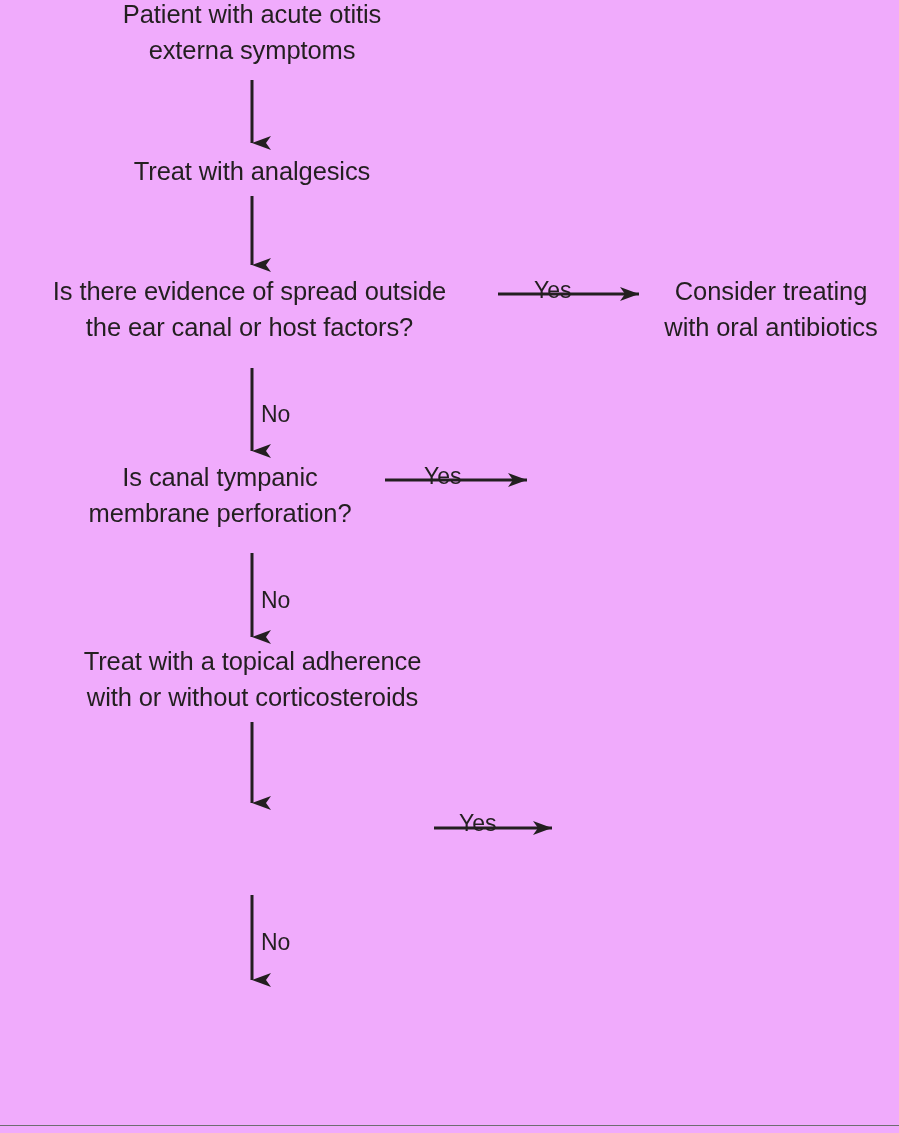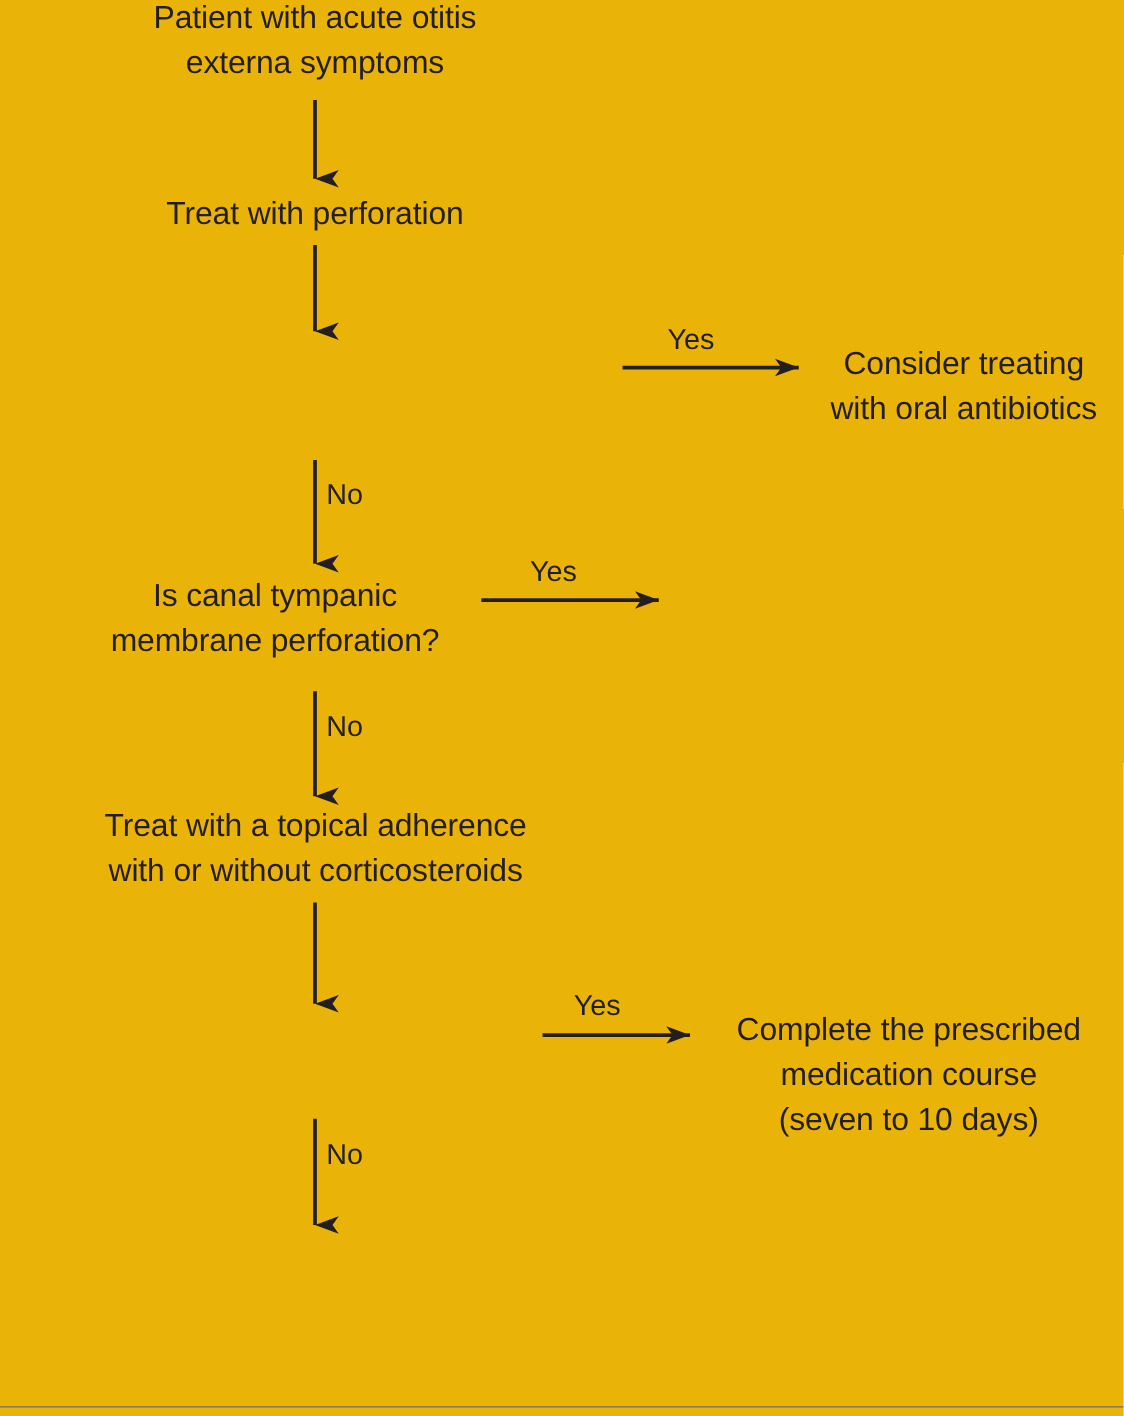--- a/index.html
+++ b/index.html
@@ -10,38 +10,39 @@
   }
   body {
     font-family: "Liberation Sans", "DejaVu Sans", sans-serif;
     color: #231f20;
   }
   #flowchart {
     position: relative;
     width: 899px;
     height: 1133px;
     overflow: hidden;
-    background: #eab308;
+    background: #f0abfc;
   }
   .node {
     position: absolute;
     font-size: 25.5px;
     line-height: 36px;
     color: #231f20;
     white-space: pre-line;
     letter-spacing: -0.1px;
   }
   .node.center { text-align: center; }
 
   .branch-label {
     position: absolute;
     font-size: 23px;
     line-height: 26px;
     color: #231f20;
     white-space: nowrap;
+    margin-top: 19px;
   }
 
   .svg-layer {
     position: absolute;
     left: 0;
     top: 0;
     width: 899px;
     height: 1133px;
     pointer-events: none;
   }
@@ -84,37 +85,36 @@
     <line x1="252" y1="722" x2="252" y2="803" stroke="#231f20" stroke-width="3" marker-end="url(#arrowDown)"></line>
 
     <line x1="434" y1="828" x2="552" y2="828" stroke="#231f20" stroke-width="3" marker-end="url(#arrowRight)"></line>
 
     <line x1="252" y1="895" x2="252" y2="980" stroke="#231f20" stroke-width="3" marker-end="url(#arrowDown)"></line>
   </svg>
 
   <div class="node center" style="left:34px; top:-4px; width:436px;">Patient with acute otitis
 externa symptoms</div>
 
-  <div class="node center" style="left:34px; top:153px; width:436px;">Treat with perforation</div>
+  <div class="node center" style="left:34px; top:153px; width:436px;">Treat with analgesics</div>
 
+  <div class="node center" style="left:6px; top:273px; width:487px;">Is there evidence of spread outside
+the ear canal or host factors?</div>
 
   <div class="node center" style="left:640px; top:273px; width:262px;">Consider treating
 with oral antibiotics</div>
 
   <div class="node center" style="left:60px; top:459px; width:320px;">Is canal tympanic
 membrane perforation?</div>
 
 
   <div class="node center" style="left:20px; top:643px; width:465px;">Treat with a topical adherence
 with or without corticosteroids</div>
 
 
-  <div class="node center" style="left:555px; top:806px; width:344px;">Complete the prescribed
-medication course
-(seven to 10 days)</div>
 
 
   <div class="branch-label" style="left:534px; top:258px;">Yes</div>
 
   <div class="branch-label" style="left:261px; top:382px;">No</div>
 
   <div class="branch-label" style="left:424px; top:444px;">Yes</div>
 
   <div class="branch-label" style="left:261px; top:568px;">No</div>
 

